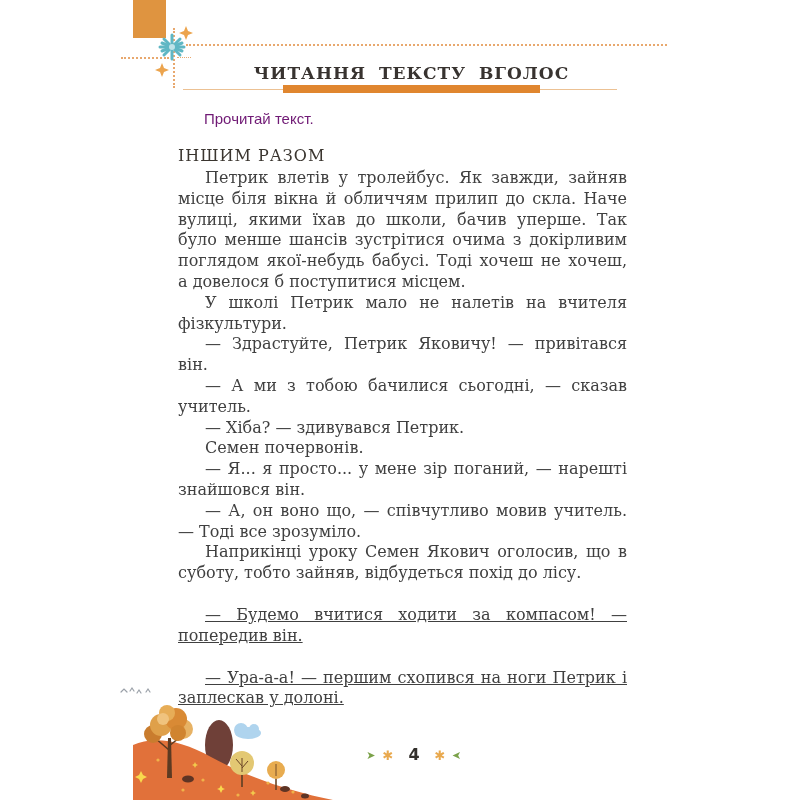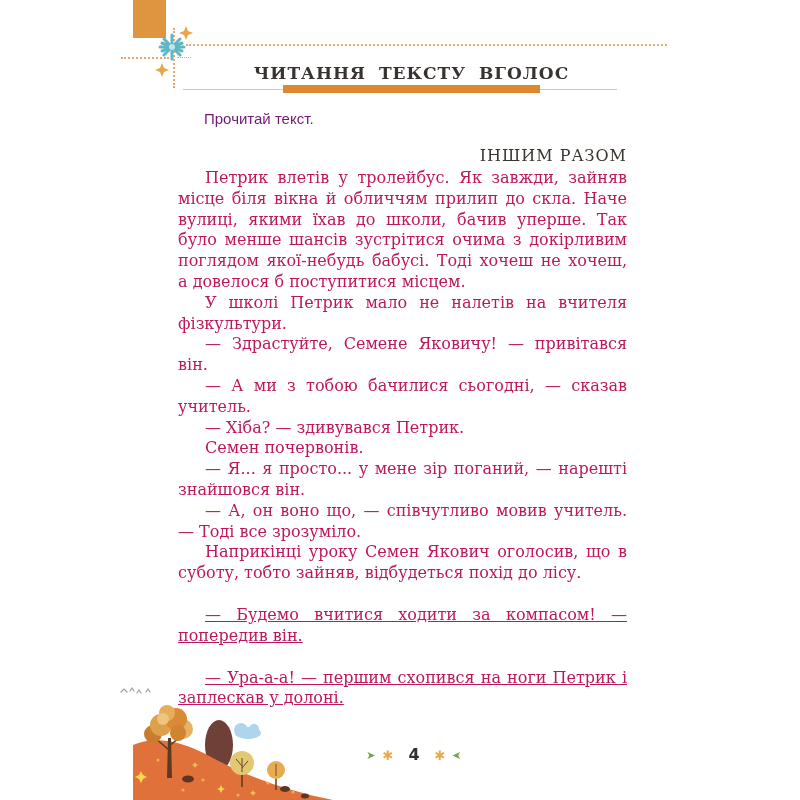--- a/index.html
+++ b/index.html
@@ -19,25 +19,25 @@
 
   
   .header-line{position:absolute;left:183px;top:89px;width:434px;height:1px;background:#ecc193;}
   .header-bar{position:absolute;left:283px;top:85px;width:257px;height:8px;background:#e0862f;}
   .header-title{position:absolute;left:253px;top:63px;width:317px;text-align:center;
         font-size:17px;font-weight:bold;letter-spacing:1px;word-spacing:6px;color:#383330;}
 
   .instruction{position:absolute;left:204px;top:110px;font-family:"Liberation Sans",sans-serif;
         font-size:15px;color:#701a75;}
 
-  .story-title{position:absolute;left:178px;top:146px;width:449px;text-align:right;
+  .story-title{position:absolute;left:178px;top:146px;width:449px;text-align:left;
         font-size:16px;letter-spacing:1px;color:#3a352f;}
 
   .story-text{position:absolute;left:178px;top:168px;width:449px;
-        font-size:16px;line-height:20.8px;text-align:justify;color:#be185d;}
+        font-size:16px;line-height:20.8px;text-align:justify;color:#404040;}
   .story-text p{margin:0;text-indent:27px;}
   .story-text p.gap{margin-top:21px;text-decoration:underline;}
 
   
   .birds{position:absolute;left:119px;top:683px;}
 
   
   .scene{position:absolute;left:133px;top:700px;}
 
   
@@ -83,21 +83,21 @@
   <div class="header-bar"></div>
   <div class="header-title">ЧИТАННЯ ТЕКСТУ ВГОЛОС</div>
 
   <div class="instruction">Прочитай текст.</div>
 
   <div class="story-title">ІНШИМ РАЗОМ</div>
 
   <div class="story-text">
     <p>Петрик влетів у тролейбус. Як завжди, зайняв місце біля вікна й обличчям прилип до скла. Наче вулиці, якими їхав до школи, бачив уперше. Так було менше шансів зустрітися очима з докірливим поглядом якої-небудь бабусі. Тоді хочеш не хочеш, а довелося б поступитися місцем.</p>
     <p>У школі Петрик мало не налетів на вчителя фізкультури.</p>
-    <p>— Здрастуйте, Семене Яковичу! — привітався він.</p>
+    <p>— Здрастуйте, Петрик Яковичу! — привітався він.</p>
     <p>— А ми з тобою бачилися сьогодні, — сказав учитель.</p>
     <p>— Хіба? — здивувався Петрик.</p>
     <p>Семен почервонів.</p>
     <p>— Я... я просто... у мене зір поганий, — нарешті знайшовся він.</p>
     <p>— А, он воно що, — співчутливо мовив учитель. — Тоді все зрозуміло.</p>
     <p>Наприкінці уроку Семен Якович оголосив, що в суботу, тобто зайняв, відбудеться похід до лісу.</p>
     <p class="gap">— Будемо вчитися ходити за компасом! — попередив він.</p>
     <p class="gap">— Ура-а-а! — першим схопився на ноги Петрик і заплескав у долоні.</p>
   </div>
 

